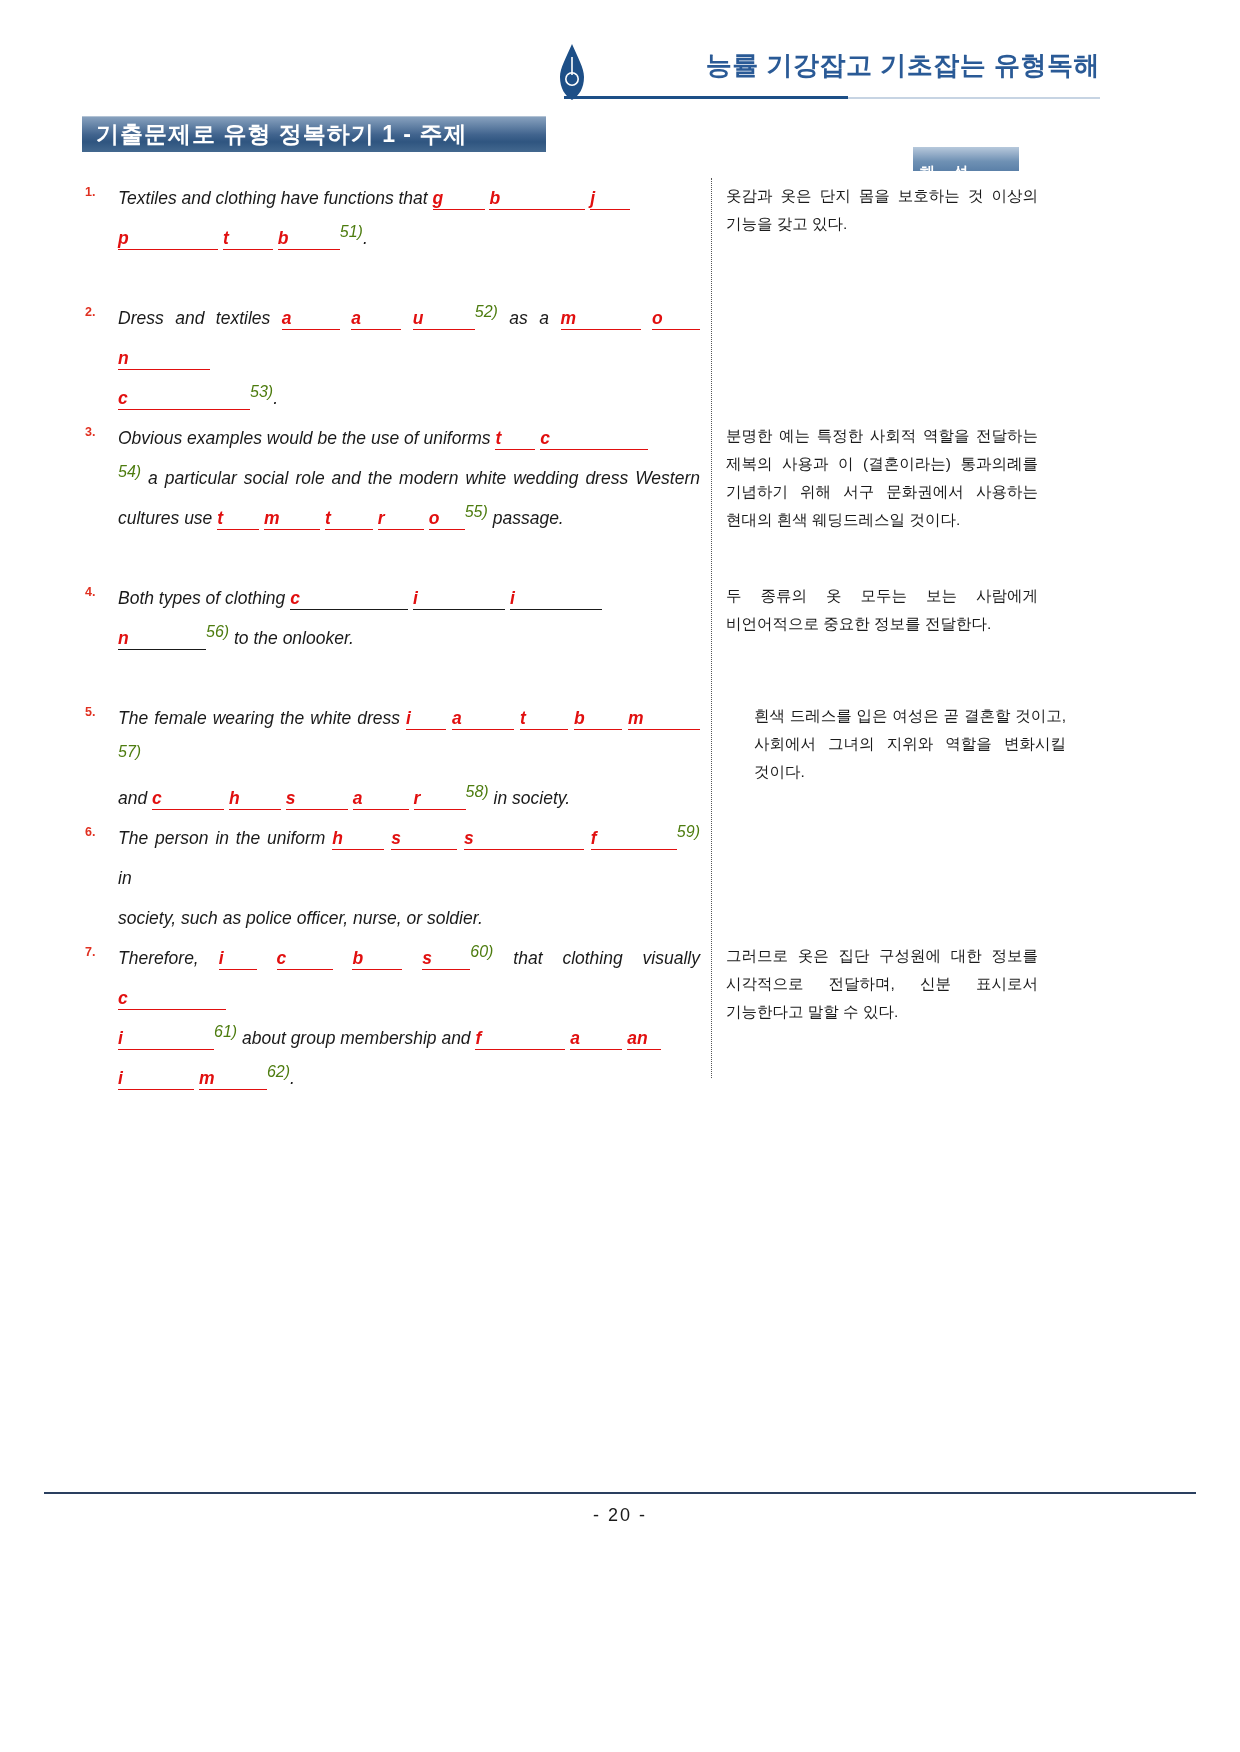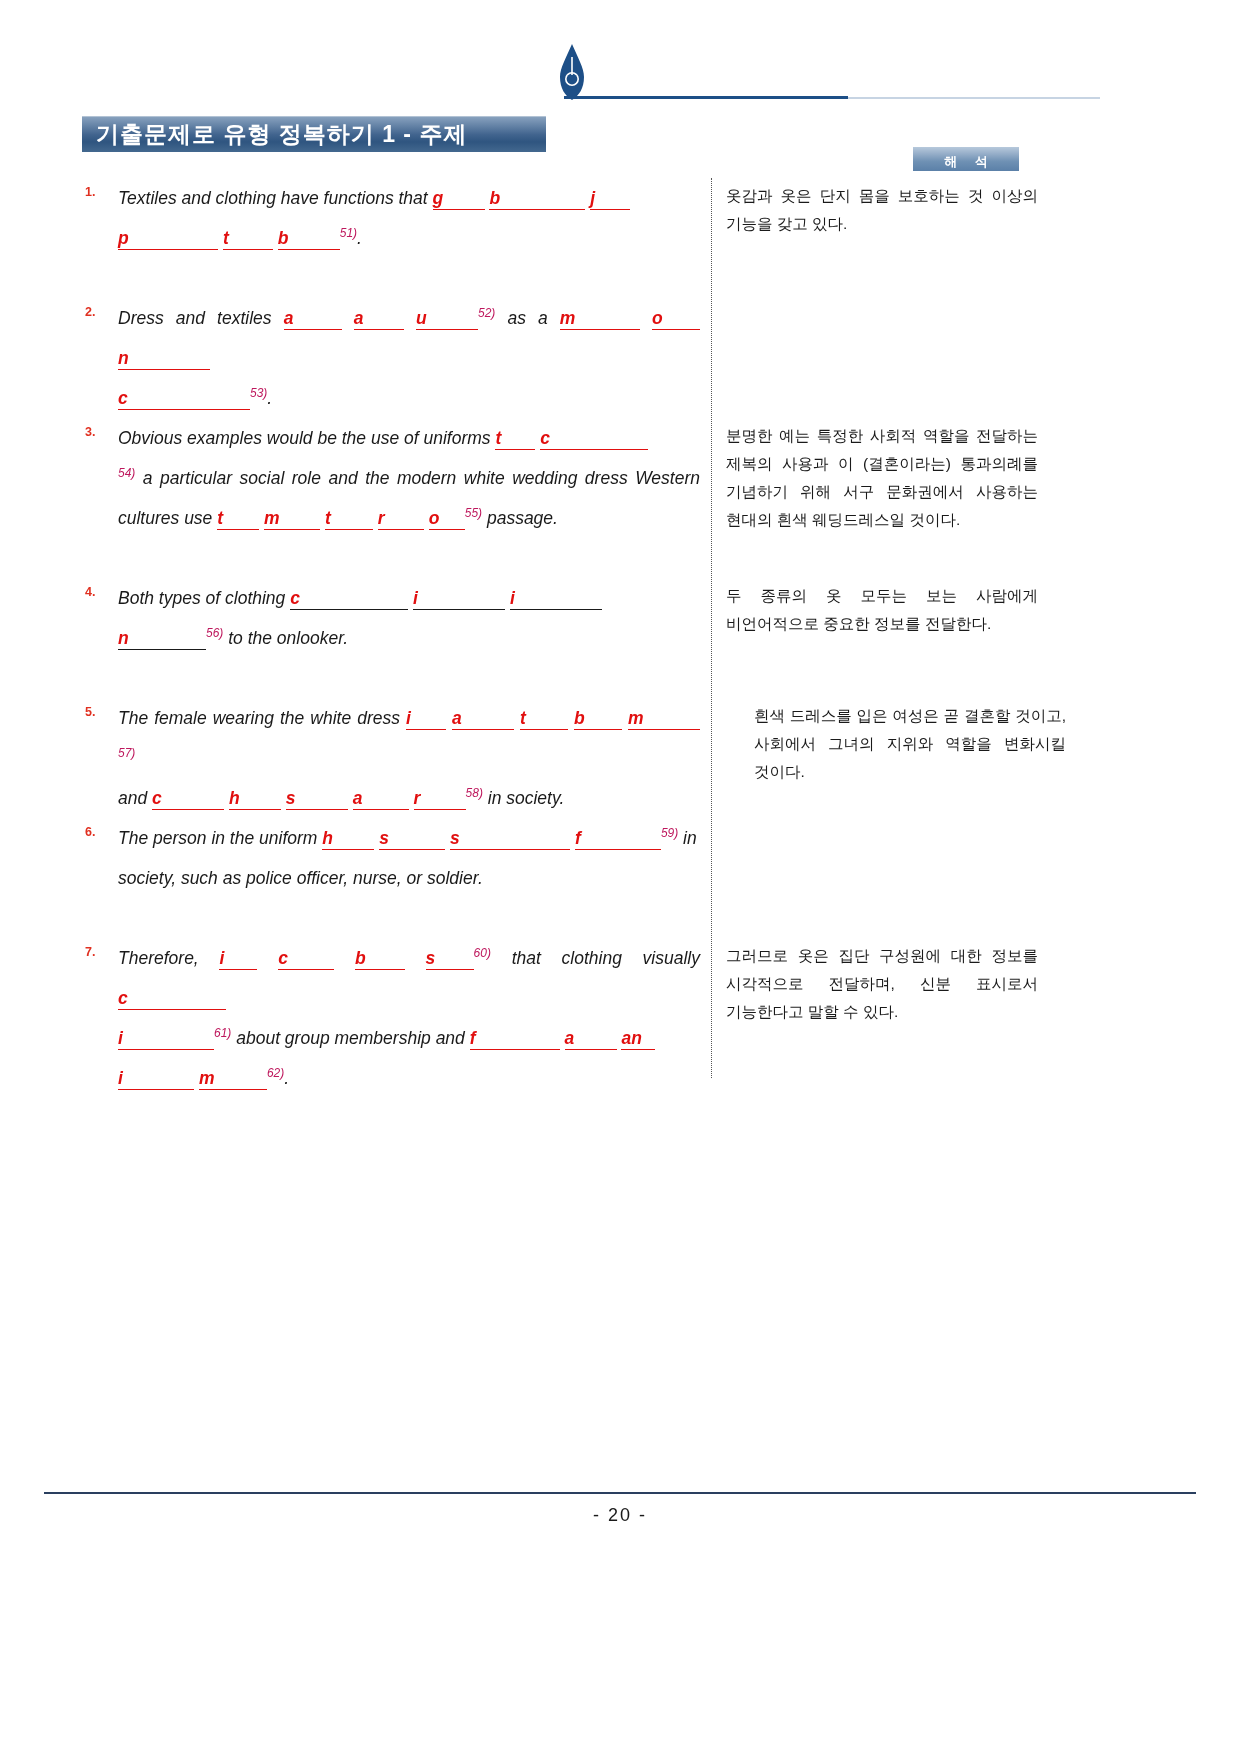--- a/index.html
+++ b/index.html
@@ -95,24 +95,24 @@
     left: 913px;
     top: 147px;
     width: 106px;
     height: 24px;
     background: linear-gradient(to bottom,
         #b7c9dc 0%, #9ab1cb 25%,
         #6f91b4 60%, #5b80a8 100%);
   }
   .haeseok-text {
     position: absolute;
-    left: 0; top: 6px;
+    left: 0; top: 16px;
     width: 106px;
-    text-align: center;
-    font-size: 13px;
+    text-align: left;
+    font-size: 15px;
     font-weight: bold;
     color: #ffffff;
     letter-spacing: 7px;
     text-indent: 7px;
   }
 
   
   .column-divider {
     position: absolute;
     left: 711px;
@@ -165,22 +165,22 @@
     border-bottom: 1.6px solid #e10f0f;
     display: inline-block;
     text-align: left;
     line-height: 22px;
     vertical-align: baseline;
   }
   .blank.dark {
     border-bottom-color: #1a1a1a;
   }
   sup.ref {
-    font-size: 12px;
-    color: #be185d;
+    font-size: 16px;
+    color: #4d7c0f;
     font-weight: normal;
     vertical-align: super;
     line-height: 0;
   }
 
   .ko-col {
     position: absolute;
     left: 726px;
     width: 312px;
     font-size: 15.5px;
@@ -217,20 +217,21 @@
 <div class="page-header">
   <div class="header-inner">
     <div class="pen-icon">
       <svg viewBox="0 0 40 56" width="40" height="56">
         <path d="M20 0 C14 14 8 24 8 33 C8 44 13 52 20 56 C27 52 32 44 32 33 C32 24 26 14 20 0 Z" fill="#1d4f87"></path>
         <circle cx="20" cy="35" r="7" fill="#ffffff"></circle>
         <circle cx="20" cy="35" r="5.4" fill="#1d4f87"></circle>
         <path d="M20 13 L20 31" stroke="#ffffff" stroke-width="1.6"></path>
       </svg>
     </div>
+    <div class="header-title">능률 기강잡고 기초잡는 유형독해</div>
     <div class="header-rule-dark"></div>
     <div class="header-rule-light"></div>
   </div>
 </div>
 
 <div class="section-title-bar">
   <div class="section-title-text">기출문제로 유형 정복하기 1 - 주제</div>
 </div>
 
 <div class="haeseok-badge">

